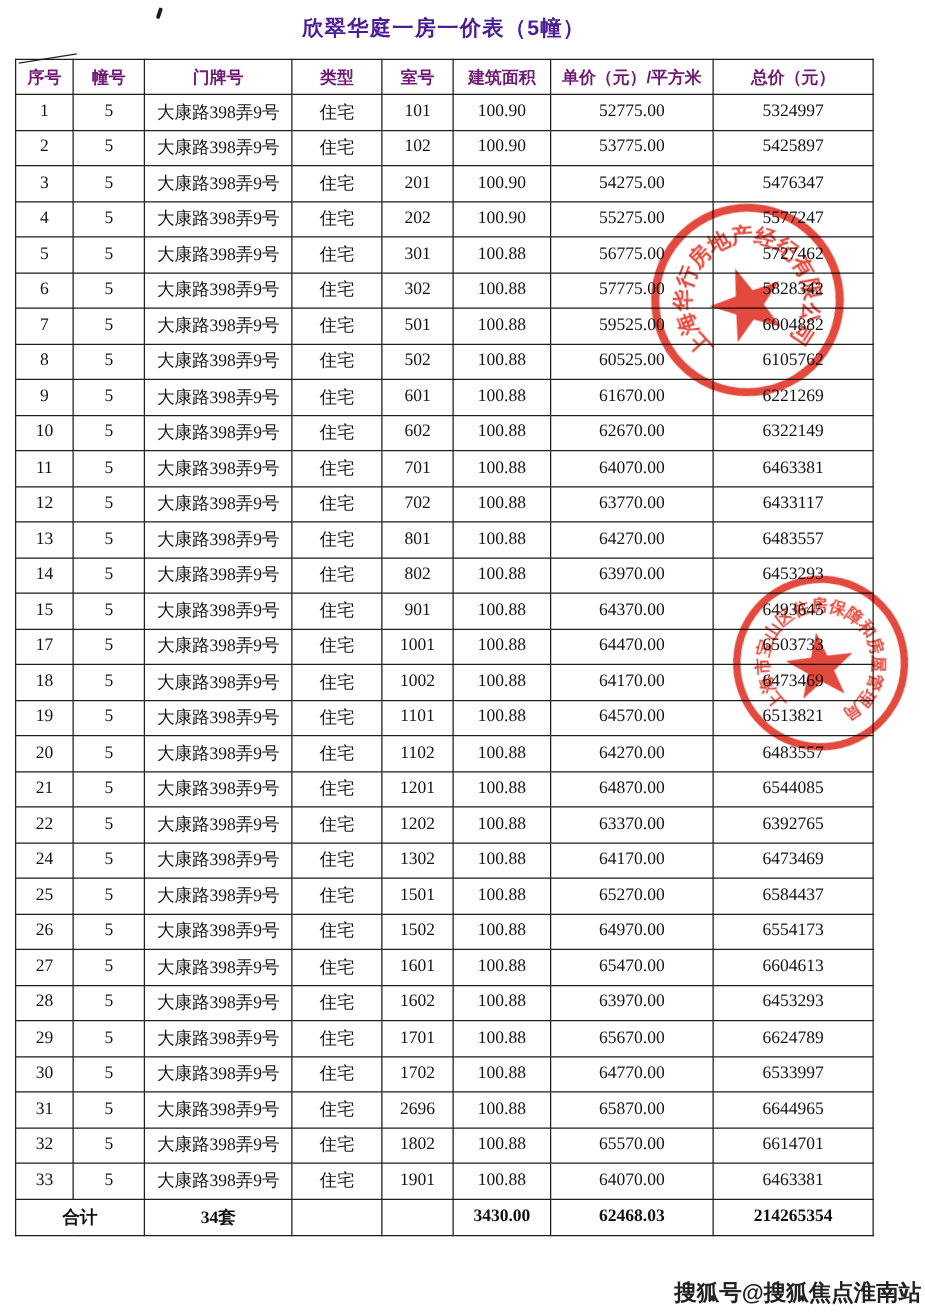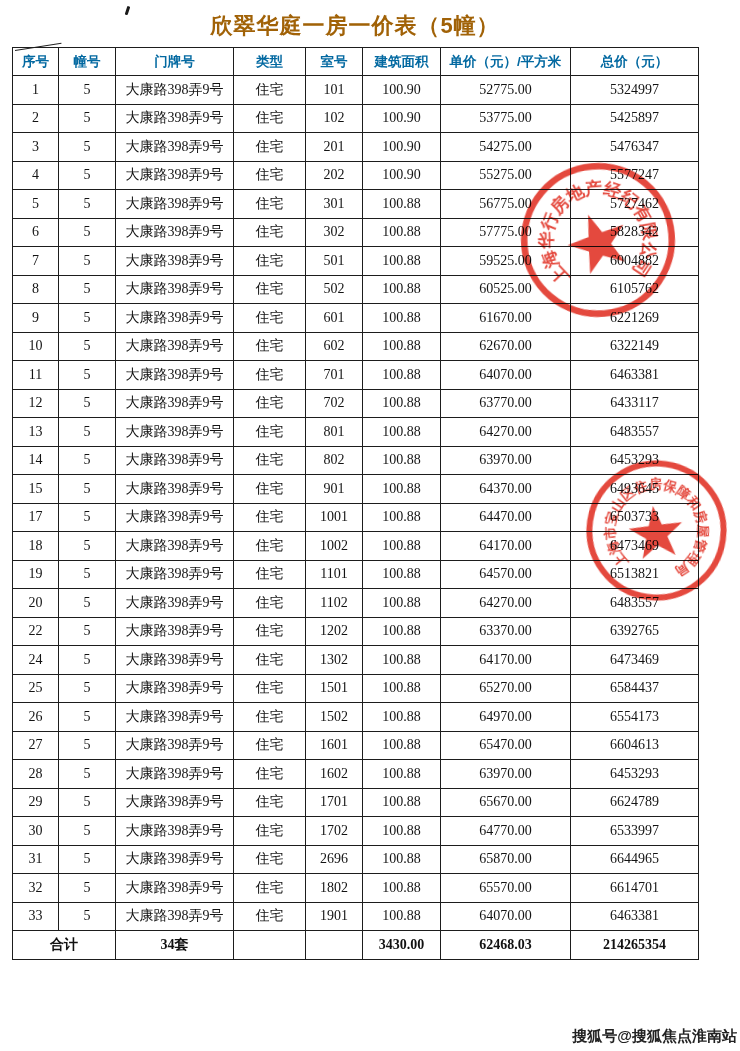--- a/index.html
+++ b/index.html
@@ -3,33 +3,33 @@
 <meta charset="utf-8">
 <style>
   html,body { margin:0; padding:0; background:#ffffff; }
   .page {
     position:relative; width:740px; height:1051px; background:#ffffff;
     font-family:"Liberation Serif","DejaVu Serif",serif; color:#161616; overflow:hidden;
   }
   .doc-title {
     position:absolute; top:11px; left:12px; width:686px; margin:0;
     text-align:center; font-family:"Liberation Sans","DejaVu Sans",sans-serif;
-    font-size:22px; font-weight:bold; letter-spacing:1px; color:#a16207;
+    font-size:17px; font-weight:bold; letter-spacing:1px; color:#4c1d95;
   }
   table.price-table {
     position:absolute; left:12px; top:47px; width:686px;
     border-collapse:collapse; table-layout:fixed;
   }
   .price-table th, .price-table td {
     border:1.6px solid #1d1d1d; text-align:center; vertical-align:middle;
     padding:0; overflow:hidden; white-space:nowrap;
   }
   .price-table thead th {
     height:27px; font-family:"Liberation Sans","DejaVu Sans",sans-serif;
-    font-size:13.5px; font-weight:bold; color:#0369a1;
+    font-size:13.5px; font-weight:bold; color:#701a75;
   }
   .price-table tbody td { height:27.5px; font-size:14px; color:#131313; }
   .price-table tfoot td {
     height:28px; font-size:14px; font-weight:bold; color:#111;
   }
   
   .corner-slash {
     position:absolute; left:15px; top:50px; width:47px; height:0;
     border-top:1.6px solid #222; transform:rotate(-9deg); transform-origin:left center;
   }
@@ -44,21 +44,21 @@
   .stamp-1 { left:516px; top:158px; width:164px; height:164px; transform:rotate(-5deg); }
   .stamp-2 { left:582px; top:456px; width:149px; height:149px; transform:rotate(8deg); }
   .stamp-char {
     font-family:"Liberation Sans","DejaVu Sans",sans-serif;
     font-weight:bold; text-anchor:middle;
   }
   
   .watermark {
     position:absolute; right:3px; bottom:5px;
     font-family:"Liberation Sans","DejaVu Sans",sans-serif;
-    font-size:15px; font-weight:bold; color:#222; letter-spacing:0px;
+    font-size:18px; font-weight:bold; color:#222; letter-spacing:0px;
     text-shadow:-1.5px -1.5px 0 #fff, 1.5px -1.5px 0 #fff,
                 -1.5px 1.5px 0 #fff, 1.5px 1.5px 0 #fff,
                 0 -1.5px 0 #fff, 0 1.5px 0 #fff, -1.5px 0 0 #fff, 1.5px 0 0 #fff;
   }
 </style>
 </head>
 <body>
 
 <div class="page">
 
@@ -275,20 +275,30 @@
           <td>20</td>
           <td>5</td>
           <td>大康路398弄9号</td>
           <td>住宅</td>
           <td>1102</td>
           <td>100.88</td>
           <td>64270.00</td>
           <td>6483557</td>
         </tr>
         <tr>
+          <td>21</td>
+          <td>5</td>
+          <td>大康路398弄9号</td>
+          <td>住宅</td>
+          <td>1201</td>
+          <td>100.88</td>
+          <td>64870.00</td>
+          <td>6544085</td>
+        </tr>
+        <tr>
           <td>22</td>
           <td>5</td>
           <td>大康路398弄9号</td>
           <td>住宅</td>
           <td>1202</td>
           <td>100.88</td>
           <td>63370.00</td>
           <td>6392765</td>
         </tr>
         <tr>

